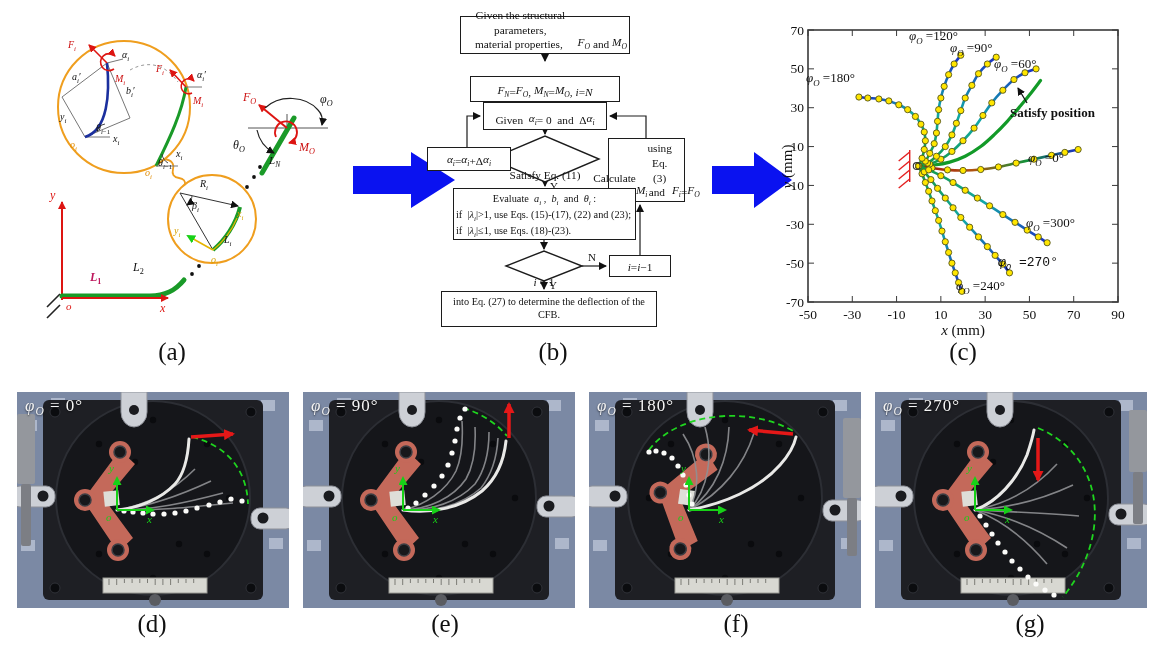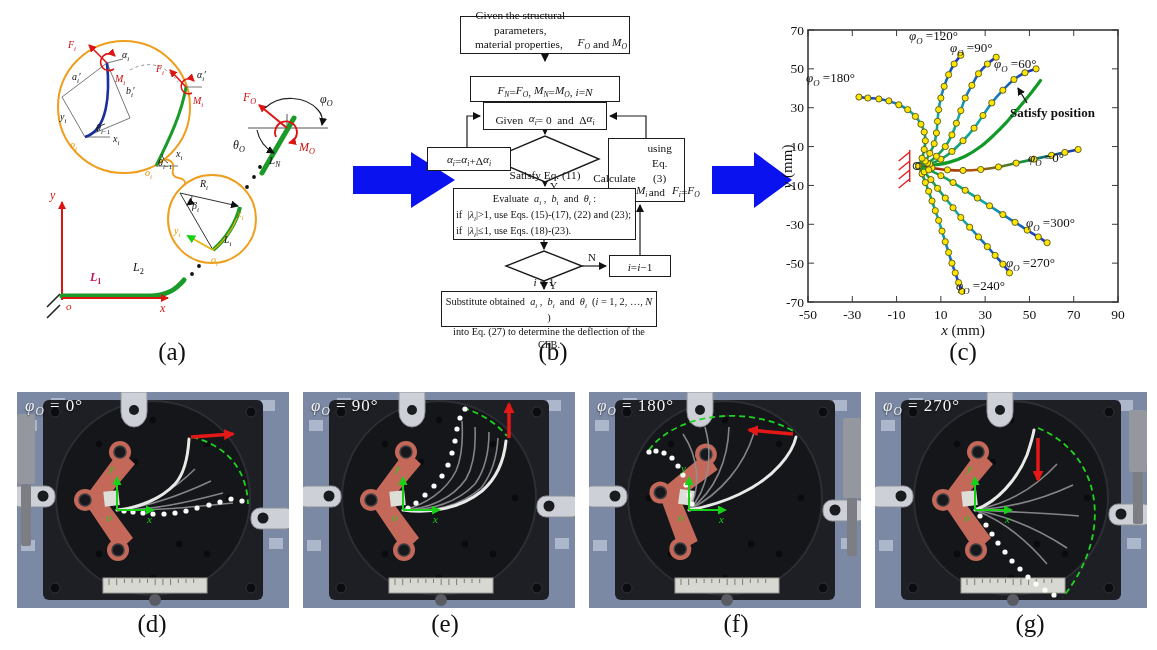--- a/index.html
+++ b/index.html
@@ -183,21 +183,20 @@
     <div class="fc-box" style="left:35px;top:6px;width:170px;height:38px">Given the structural parameters,<br>material properties,&nbsp; <i>F<sub>O</sub></i> &nbsp;and&nbsp; <i>M<sub>O</sub></i></div>
     <div class="fc-box" style="left:45px;top:66px;width:150px;height:26px"><i>F<sub>N</sub></i> = <i>F<sub>O</sub></i> ,&nbsp; <i>M<sub>N</sub></i> = <i>M<sub>O</sub></i> ,&nbsp; <i>i</i> = <i>N</i></div>
     <div class="fc-box" style="left:58px;top:92px;width:124px;height:28px">Given &nbsp;<i>α<sub>i</sub></i> = 0&nbsp; and &nbsp;Δ<i>α<sub>i</sub></i></div>
     <div class="dia-txt" style="left:78px;top:143px;width:84px">Satisfy Eq. (11)</div>
     <div class="fc-box" style="left:2px;top:137px;width:84px;height:24px"><i>α<sub>i</sub></i> = <i>α<sub>i</sub></i>+Δ<i>α<sub>i</sub></i></div>
     <div class="fc-box" style="left:183px;top:128px;width:77px;height:64px">Calculate &nbsp;<i>M<sub>i</sub></i><br>using Eq. (3)<br>and &nbsp;<i>F<sub>i</sub></i> = <i>F<sub>O</sub></i></div>
     <div class="fc-box small-font left-al" style="left:28px;top:178px;width:183px;height:52px"><span class="bc">Evaluate &nbsp;<i>a<sub>i</sub></i> ,&nbsp; <i>b<sub>i</sub></i> &nbsp;and&nbsp; <i>θ<sub>i</sub></i> :</span>if &nbsp;|<i>λ<sub>i</sub></i>|&gt;1, use Eqs. (15)-(17), (22) and (23);<br>if &nbsp;|<i>λ<sub>i</sub></i>|≤1, use Eqs. (18)-(23).</div>
     <div class="dia-txt" style="left:99px;top:250px;width:40px"><i>i</i> = 1</div>
     <div class="fc-box" style="left:184px;top:245px;width:62px;height:22px"><i>i</i> = <i>i</i>−1</div>
     <div class="fc-box small-font" style="left:16px;top:281px;width:216px;height:36px;display:block;padding-top:3px">
-        <span class="bc">Substitute obtained &nbsp;<i>a<sub>i</sub></i> ,&nbsp; <i>b<sub>i</sub></i> &nbsp;and&nbsp; <i>θ<sub>i</sub></i> &nbsp;(<i>i</i> = 1, 2, …, <i>N</i> )</span>
         <span class="bc">into Eq. (27) to determine the deflection of the CFB.</span>
       </div>
   </div>
 
   <div class="chart-wrap">
     <svg id="chart-svg" width="379" height="340" viewBox="0 0 379 340">
         <defs>
           <linearGradient id="sg1" gradientUnits="userSpaceOnUse" x1="140.71428571428572" y1="158" x2="300.14285714285717" y2="141.4857142857143">
             <stop offset="0" stop-color="#a31111"></stop>
             <stop offset="0.3333333333333333" stop-color="#b05410"></stop>
@@ -406,21 +405,21 @@
         <line x1="249" y1="95" x2="240" y2="80" stroke="#111" stroke-width="1.3" marker-end="url(#mBlk)"></line>
       </svg>
     <div id="chart-notes" class="abs" style="left:0;top:0;width:379px;height:340px">
         <div class="note" style="left: 93px; top: 20px; margin-left: 38px;"><i>φ<sub>O</sub></i> =120°</div>
         <div class="note" style="left: 172px; top: 32px;"><i>φ<sub>O</sub></i> =90°</div>
         <div class="note" style="left: 216px; top: 48px;"><i>φ<sub>O</sub></i> =60°</div>
         <div class="note" style="left: 28px; top: 62px;"><i>φ<sub>O</sub></i> =180°</div>
         <div class="note" style="left: 232px; top: 97px; font-weight: bold;">Satisfy position</div>
         <div class="note" style="left: 250px; top: 142px;"><i>φ<sub>O</sub></i> =0°</div>
         <div class="note" style="left: 248px; top: 207px;"><i>φ<sub>O</sub></i> =300°</div>
-        <div class="note" style="left: 228px; top: 247px;"><i>φ<sub>O</sub></i> =270°</div>
+        <div class="note" style="left: 220px; top: 247px; font-family: Liberation Mono, monospace;"><i>φ<sub>O</sub></i> =270°</div>
         <div class="note" style="left: 178px; top: 270px;"><i>φ<sub>O</sub></i> =240°</div>
       </div>
     <div class="ax-label" style="left:120px;top:314px;width:130px"><i>x</i> (mm)</div>
     <div class="ax-label" style="left:-46px;top:150px;width:110px;transform:rotate(-90deg)"><i>y</i> (mm)</div>
   </div>
 
   <div class="panel-letter" style="left:137px;top:338px">(a)</div>
   <div class="panel-letter" style="left:518px;top:338px">(b)</div>
   <div class="panel-letter" style="left:928px;top:338px">(c)</div>
   <div class="panel-letter" style="left:117px;top:610px">(d)</div>

